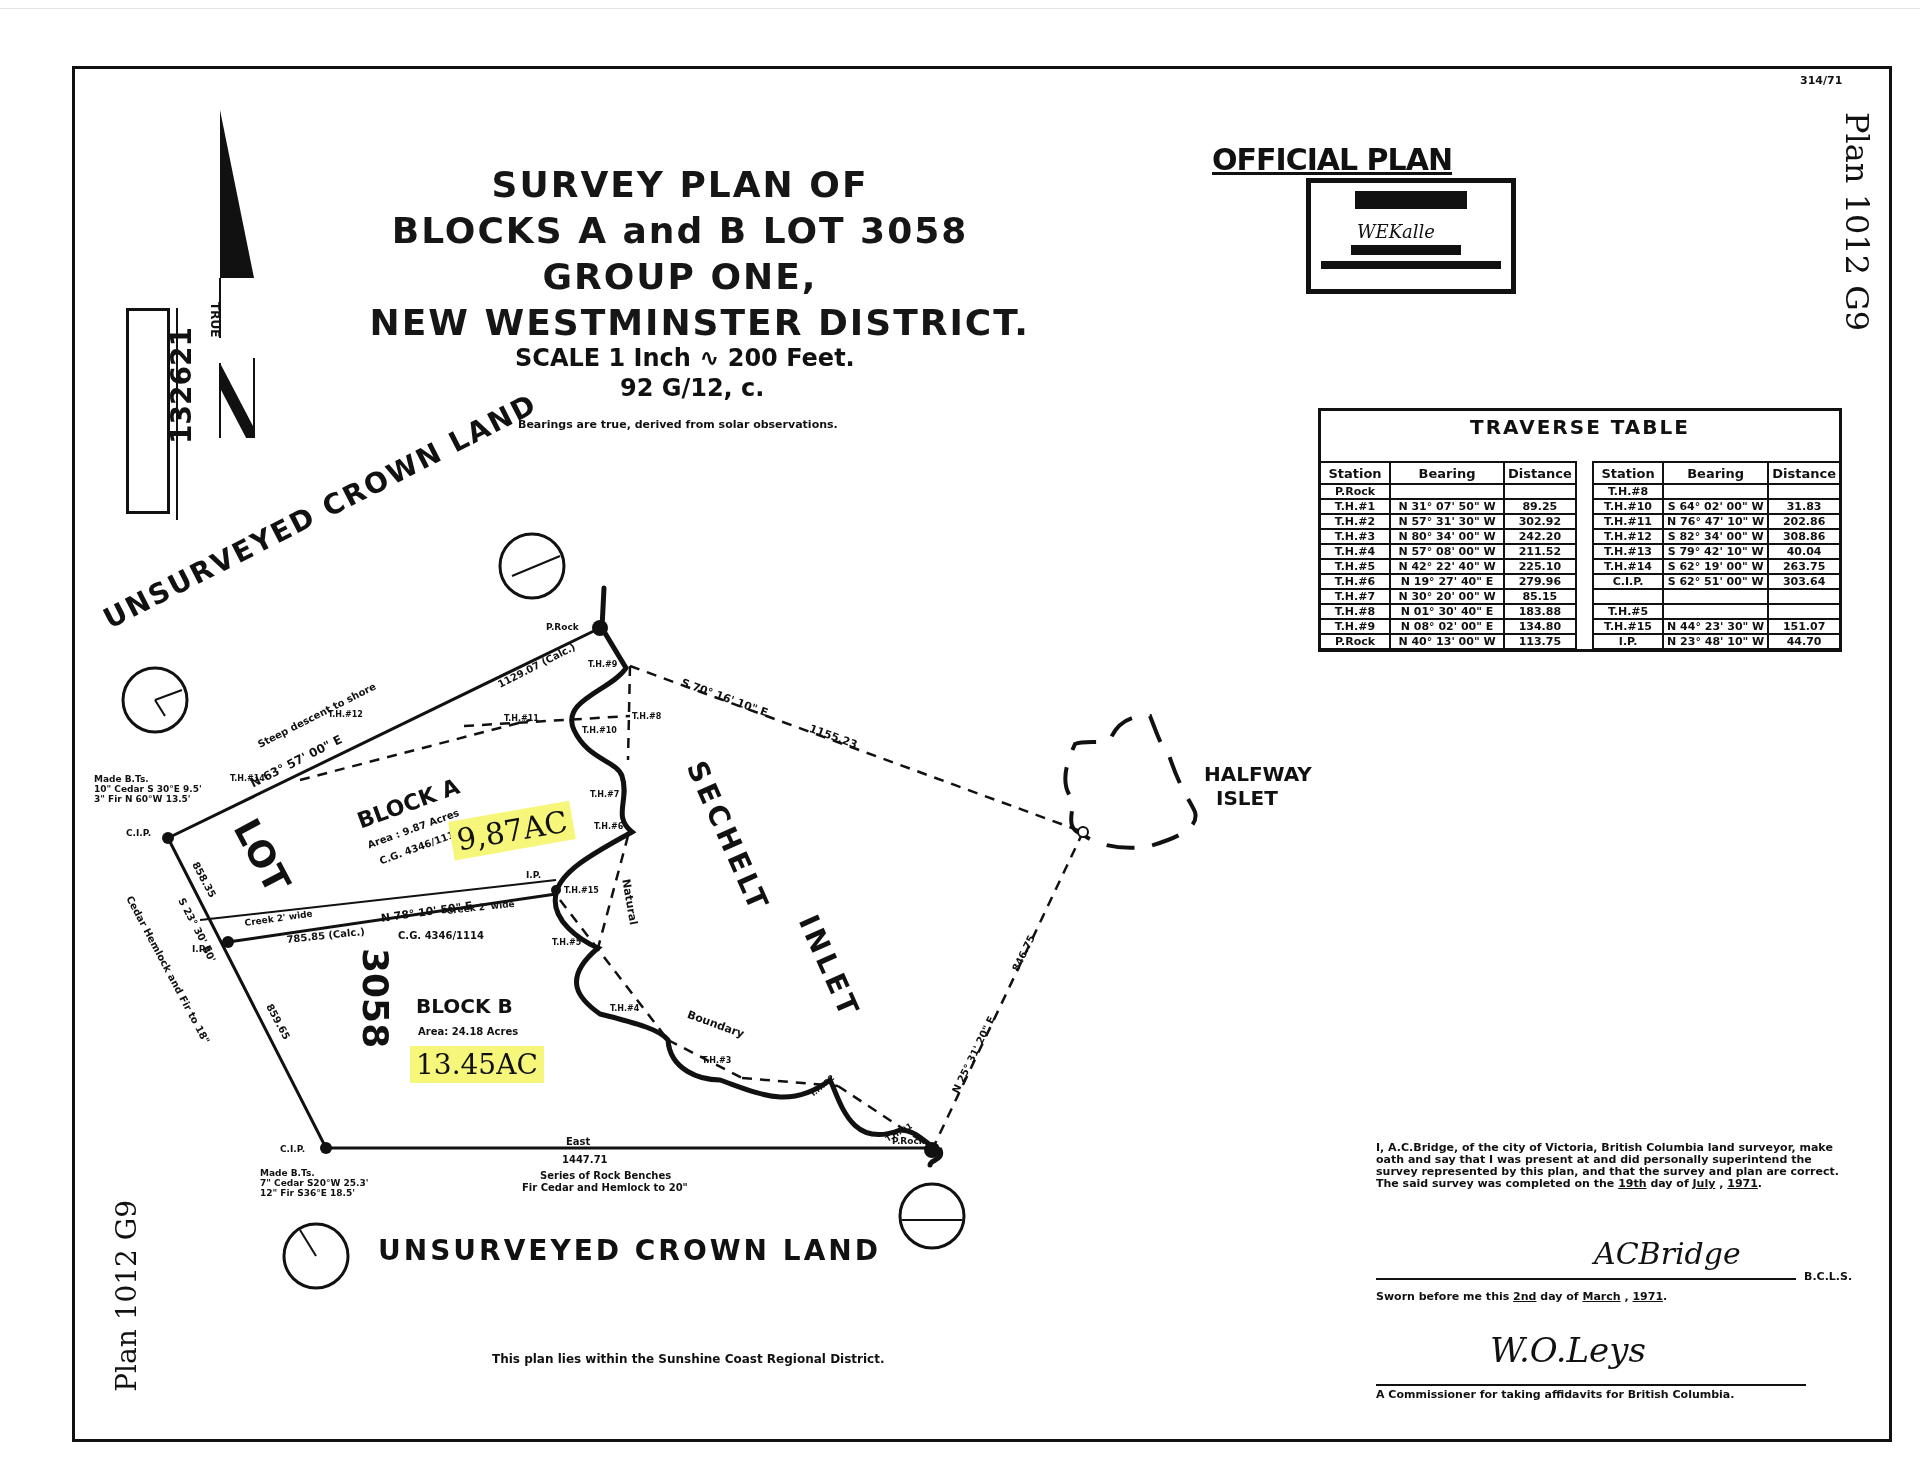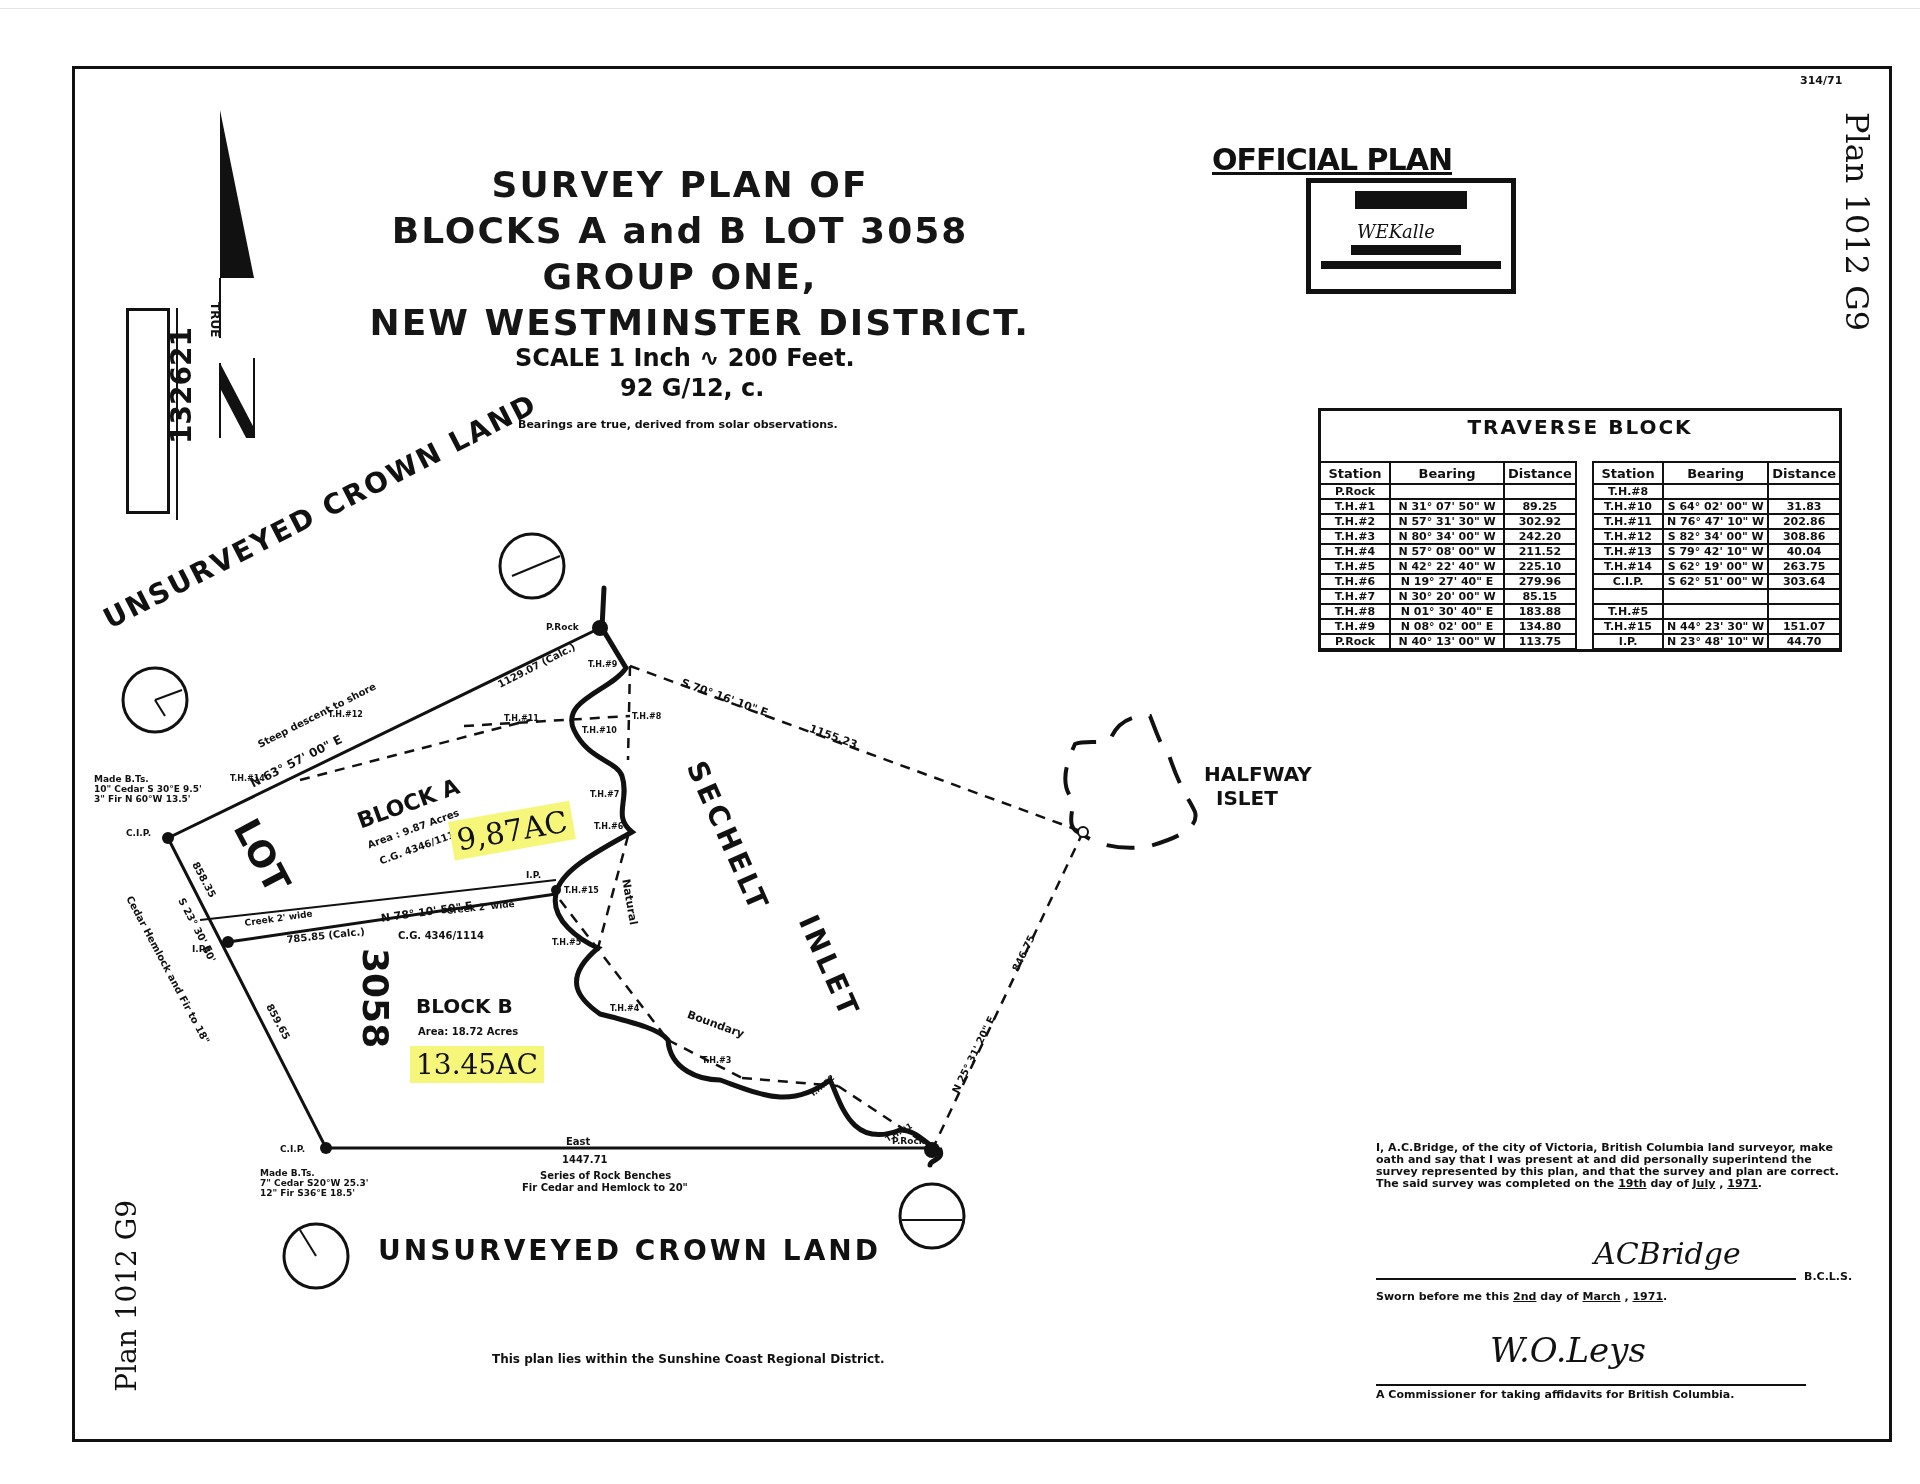--- a/index.html
+++ b/index.html
@@ -92,21 +92,21 @@
 
 <div class="abs official">OFFICIAL PLAN</div>
 <div class="abs stamp">
   <div class="bar1"></div>
   <div class="sig">WEKalle</div>
   <div class="bar2"></div>
   <div class="bar3"></div>
 </div>
 
 <div class="abs travbox">
-  <div class="travtitle">TRAVERSE   BLOCK</div>
+  <div class="travtitle">TRAVERSE   TABLE</div>
   <table class="trav travtbl left">
     <tbody>
         <tr>
       <th style="width:62px">Station</th>
       <th style="width:106px">Bearing</th>
       <th style="width:62px">Distance</th>
     </tr>
     <tr>
           <td>P.Rock</td>
           <td></td>
@@ -285,21 +285,21 @@
 <div class="abs label" style="left:822px;top:910px;font-size:28px;transform:rotate(66deg);transform-origin:left top;letter-spacing:4px;">INLET</div>
 <div class="abs label" style="left:1204px;top:762px;font-size:20px;">HALFWAY</div>
 <div class="abs label" style="left:1216px;top:786px;font-size:20px;">ISLET</div>
 
 <div class="abs label" style="left:354px;top:810px;font-size:22px;transform:rotate(-20deg);transform-origin:left top;">BLOCK A</div>
 <div class="abs label" style="left:366px;top:840px;font-size:10px;transform:rotate(-20deg);transform-origin:left top;">Area : 9.87 Acres</div>
 <div class="abs label" style="left:378px;top:856px;font-size:10px;transform:rotate(-20deg);transform-origin:left top;">C.G. 4346/1114</div>
 <div class="abs highlight" style="left:448px;top:822px;font-size:30px;transform:rotate(-10deg);transform-origin:left top;">9,87AC</div>
 
 <div class="abs label" style="left:416px;top:994px;font-size:20px;">BLOCK B</div>
-<div class="abs label" style="left:418px;top:1026px;font-size:10px;">Area: 18.72 Acres</div>
+<div class="abs label" style="left:418px;top:1026px;font-size:10px;">Area: 24.18 Acres</div>
 <div class="abs highlight" style="left:410px;top:1046px;font-size:28px;">13.45AC</div>
 
 <div class="abs label" style="left:248px;top:778px;font-size:12px;transform:rotate(-27deg);transform-origin:left top;">N 63° 57' 00" E</div>
 <div class="abs label" style="left:496px;top:680px;font-size:10px;transform:rotate(-27deg);transform-origin:left top;">1129.07 (Calc.)</div>
 <div class="abs label" style="left:380px;top:912px;font-size:11px;transform:rotate(-8deg);transform-origin:left top;">N 78° 10' 50" E</div>
 <div class="abs label" style="left:286px;top:934px;font-size:10px;transform:rotate(-6deg);transform-origin:left top;">785.85 (Calc.)</div>
 <div class="abs label" style="left:398px;top:930px;font-size:10px;">C.G. 4346/1114</div>
 <div class="abs label" style="left:200px;top:860px;font-size:10px;transform:rotate(62deg);transform-origin:left top;">858.35</div>
 <div class="abs label" style="left:186px;top:896px;font-size:10px;transform:rotate(62deg);transform-origin:left top;">S 23° 30' E</div>
 <div class="abs label" style="left:274px;top:1002px;font-size:10px;transform:rotate(62deg);transform-origin:left top;">859.65</div>

